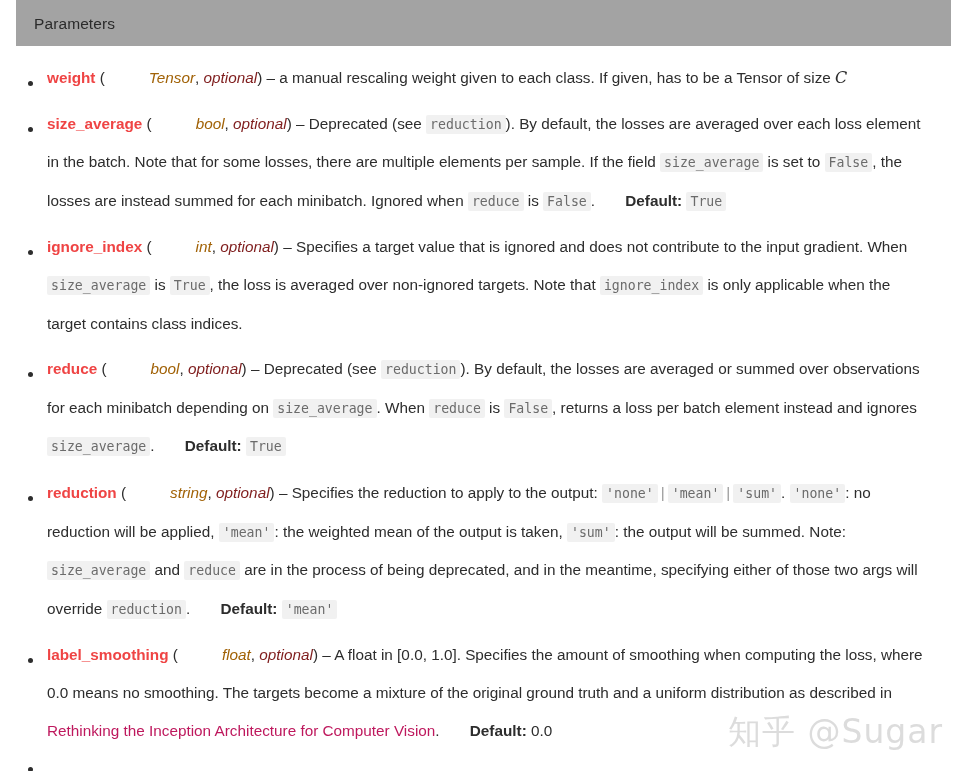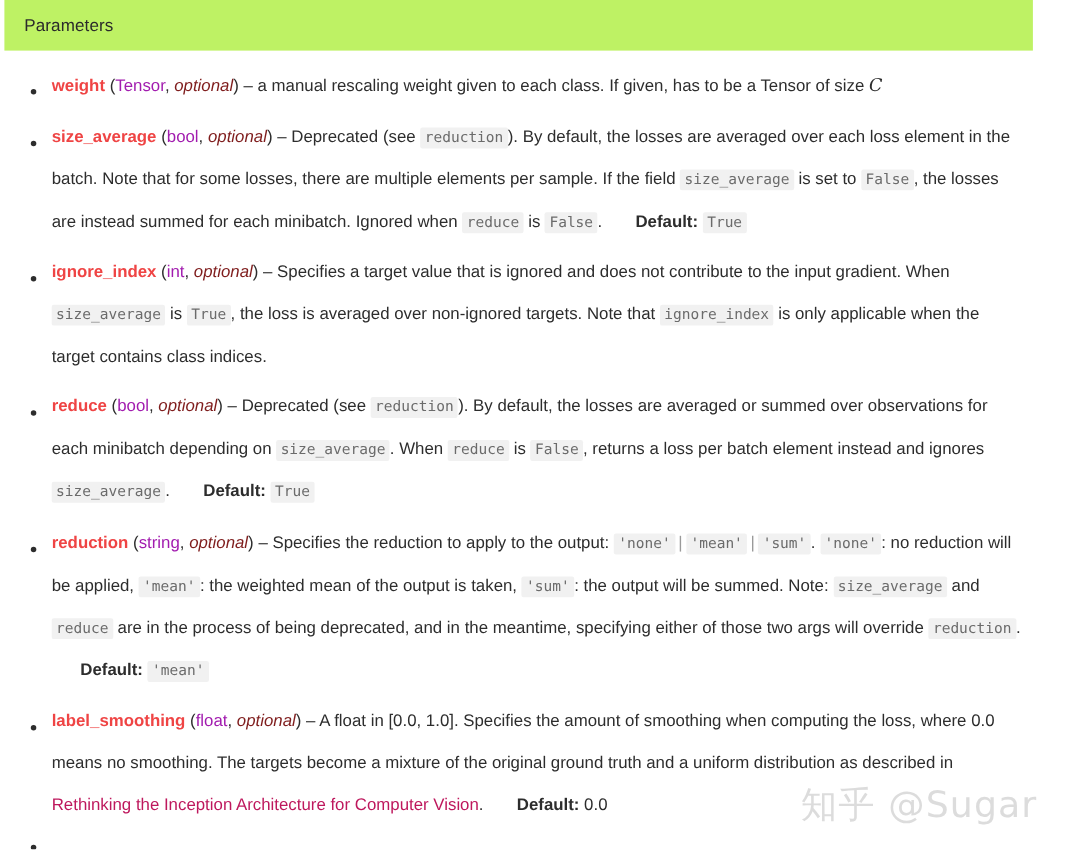--- a/index.html
+++ b/index.html
@@ -12,25 +12,25 @@
     height: 782px;
     overflow: hidden;
     font-family: "Liberation Sans", sans-serif;
     color: #262626;
     position: relative;
   }
 
   
   .params-header {
     position: absolute;
-    left: 4px;
+    left: 16px;
     top: 0;
     width: 935px;
     height: 46px;
-    background: #bef264;
+    background: #a3a3a3;
     text-decoration: underline;
   }
   .params-header-label {
     position: absolute;
     left: 18px;
     top: 14px;
     font-size: 15.5px;
     line-height: 19px;
     color: #2b2b2b;
     letter-spacing: .1px;
@@ -76,21 +76,23 @@
   .param-item.partial::before {
     top: 10px;
   }
 
   
   .pname {
     font-weight: bold;
     color: #ef4444;
   }
   .ptype {
-    color: #a21caf;
+    font-style: italic;
+    color: #a16207;
+    margin-left: 44px;
   }
   .popt {
     font-style: italic;
     color: #7f1d1d;
   }
   .math {
     font-family: "DejaVu Serif", serif;
     font-style: italic;
     font-size: 16px;
     color: #2d2d2d;

